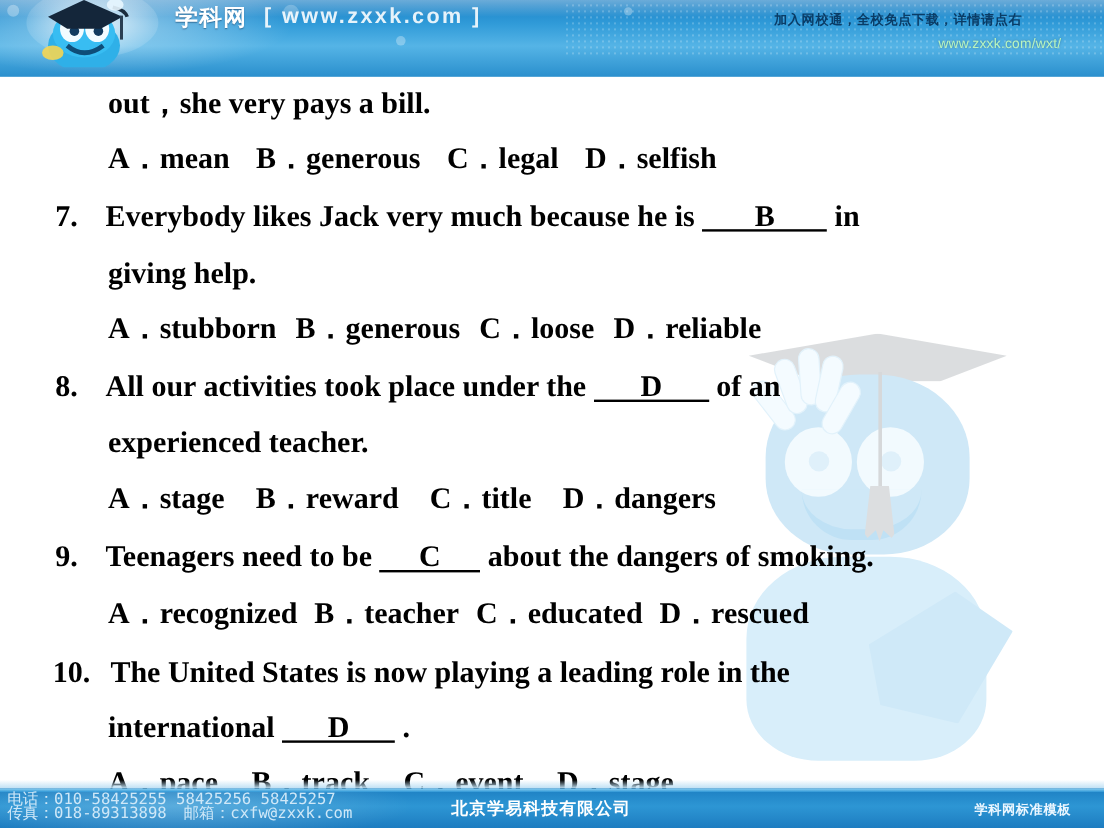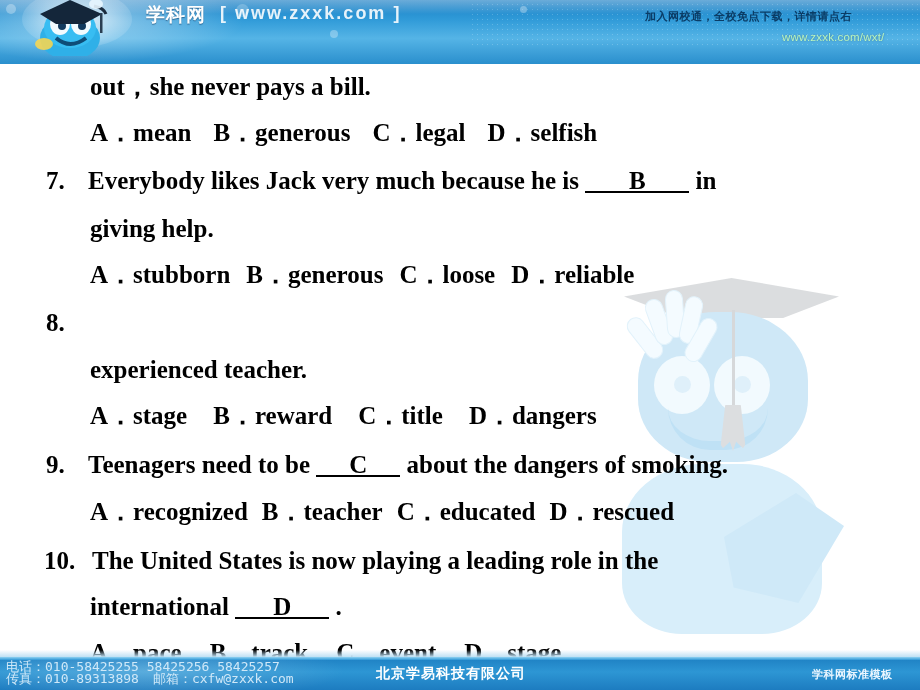--- a/index.html
+++ b/index.html
@@ -263,37 +263,42 @@
 <div class="hdr-greenurl">www.zxxk.com/wxt/</div>
 
 <div class="content">
 
   <div class="q qnum indent-num row-overlap" style="top:22px;">6.</div>
   <div class="q qtext row-overlap" style="left:88px; top:22px;">
     <span>She's always been</span>
     <span class="blank" style="width:96px;"><span>A</span></span>
     <span>with money.Whenever we eat</span>
   </div>
-  <div class="q qtext indent-body" style="top:74px;">out，she never pays a bill.</div>
+  <div class="q qtext indent-body" style="top:74px;">out，she very pays a bill.</div>
   <div class="q qopts indent-opt" style="top:120px;">
     <span>A．mean</span><span class="sp" style="width:22px;"></span><span>B．generous</span><span class="sp" style="width:22px;"></span><span>C．legal</span><span class="sp" style="width:22px;"></span><span>D．selfish</span>
   </div>
 
   <div class="q qnum indent-num" style="top:168px;">7.</div>
   <div class="q qtext" style="left:88px; top:168px;">
     <span>Everybody likes Jack very much because he is</span>
     <span class="blank" style="width:104px;"><span>B</span></span>
     <span>in</span>
   </div>
   <div class="q qtext indent-body" style="top:216px;">giving help.</div>
   <div class="q qopts indent-opt" style="top:262px;">
     <span>A．stubborn</span><span class="sp" style="width:16px;"></span><span>B．generous</span><span class="sp" style="width:16px;"></span><span>C．loose</span><span class="sp" style="width:16px;"></span><span>D．reliable</span>
   </div>
 
   <div class="q qnum indent-num" style="top:310px;">8.</div>
+  <div class="q qtext" style="left:88px; top:310px;">
+    <span>All our activities took place under the</span>
+    <span class="blank" style="width:96px;"><span>D</span></span>
+    <span>of an</span>
+  </div>
   <div class="q qtext indent-body" style="top:357px;">experienced teacher.</div>
   <div class="q qopts indent-opt" style="top:403px;">
     <span>A．stage</span><span class="sp" style="width:26px;"></span><span>B．reward</span><span class="sp" style="width:26px;"></span><span>C．title</span><span class="sp" style="width:26px;"></span><span>D．dangers</span>
   </div>
 
   <div class="q qnum indent-num" style="top:452px;">9.</div>
   <div class="q qtext" style="left:88px; top:452px;">
     <span>Teenagers need to be</span>
     <span class="blank" style="width:84px;"><span>C</span></span>
     <span>about the dangers of smoking.</span>
@@ -313,17 +318,17 @@
     <span>A．pace</span><span class="sp" style="width:28px;"></span><span>B．track</span><span class="sp" style="width:28px;"></span><span>C．event</span><span class="sp" style="width:28px;"></span><span>D．stage</span>
   </div>
 </div>
 
 <div class="page-bottom-strip"></div>
 
 <div class="footer">
   <div class="footer-top-line"></div>
   <div class="f-left">
     <div><span class="lbl">电话：</span><span>010-58425255  58425256  58425257</span></div>
-    <div><span class="lbl">传真：</span><span>010-89313898</span><span class="sp" style="width:14px;"></span><span class="lbl">邮箱：</span><span>cxfw@zxxk.com</span></div>
+    <div><span class="lbl">传真：</span><span>018-89313898</span><span class="sp" style="width:14px;"></span><span class="lbl">邮箱：</span><span>cxfw@zxxk.com</span></div>
   </div>
   <div class="f-center">北京学易科技有限公司</div>
   <div class="f-right">学科网标准模板</div>
 </div>
 
 </body></html>

